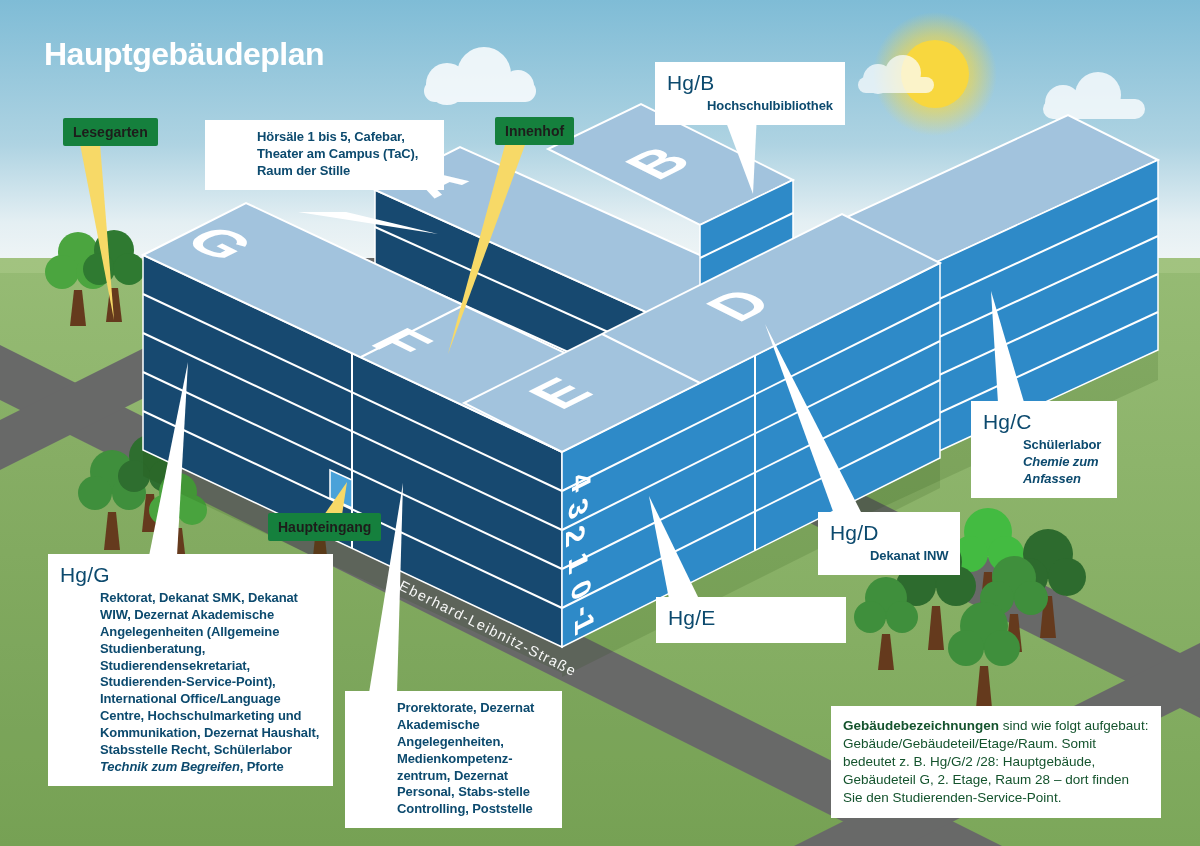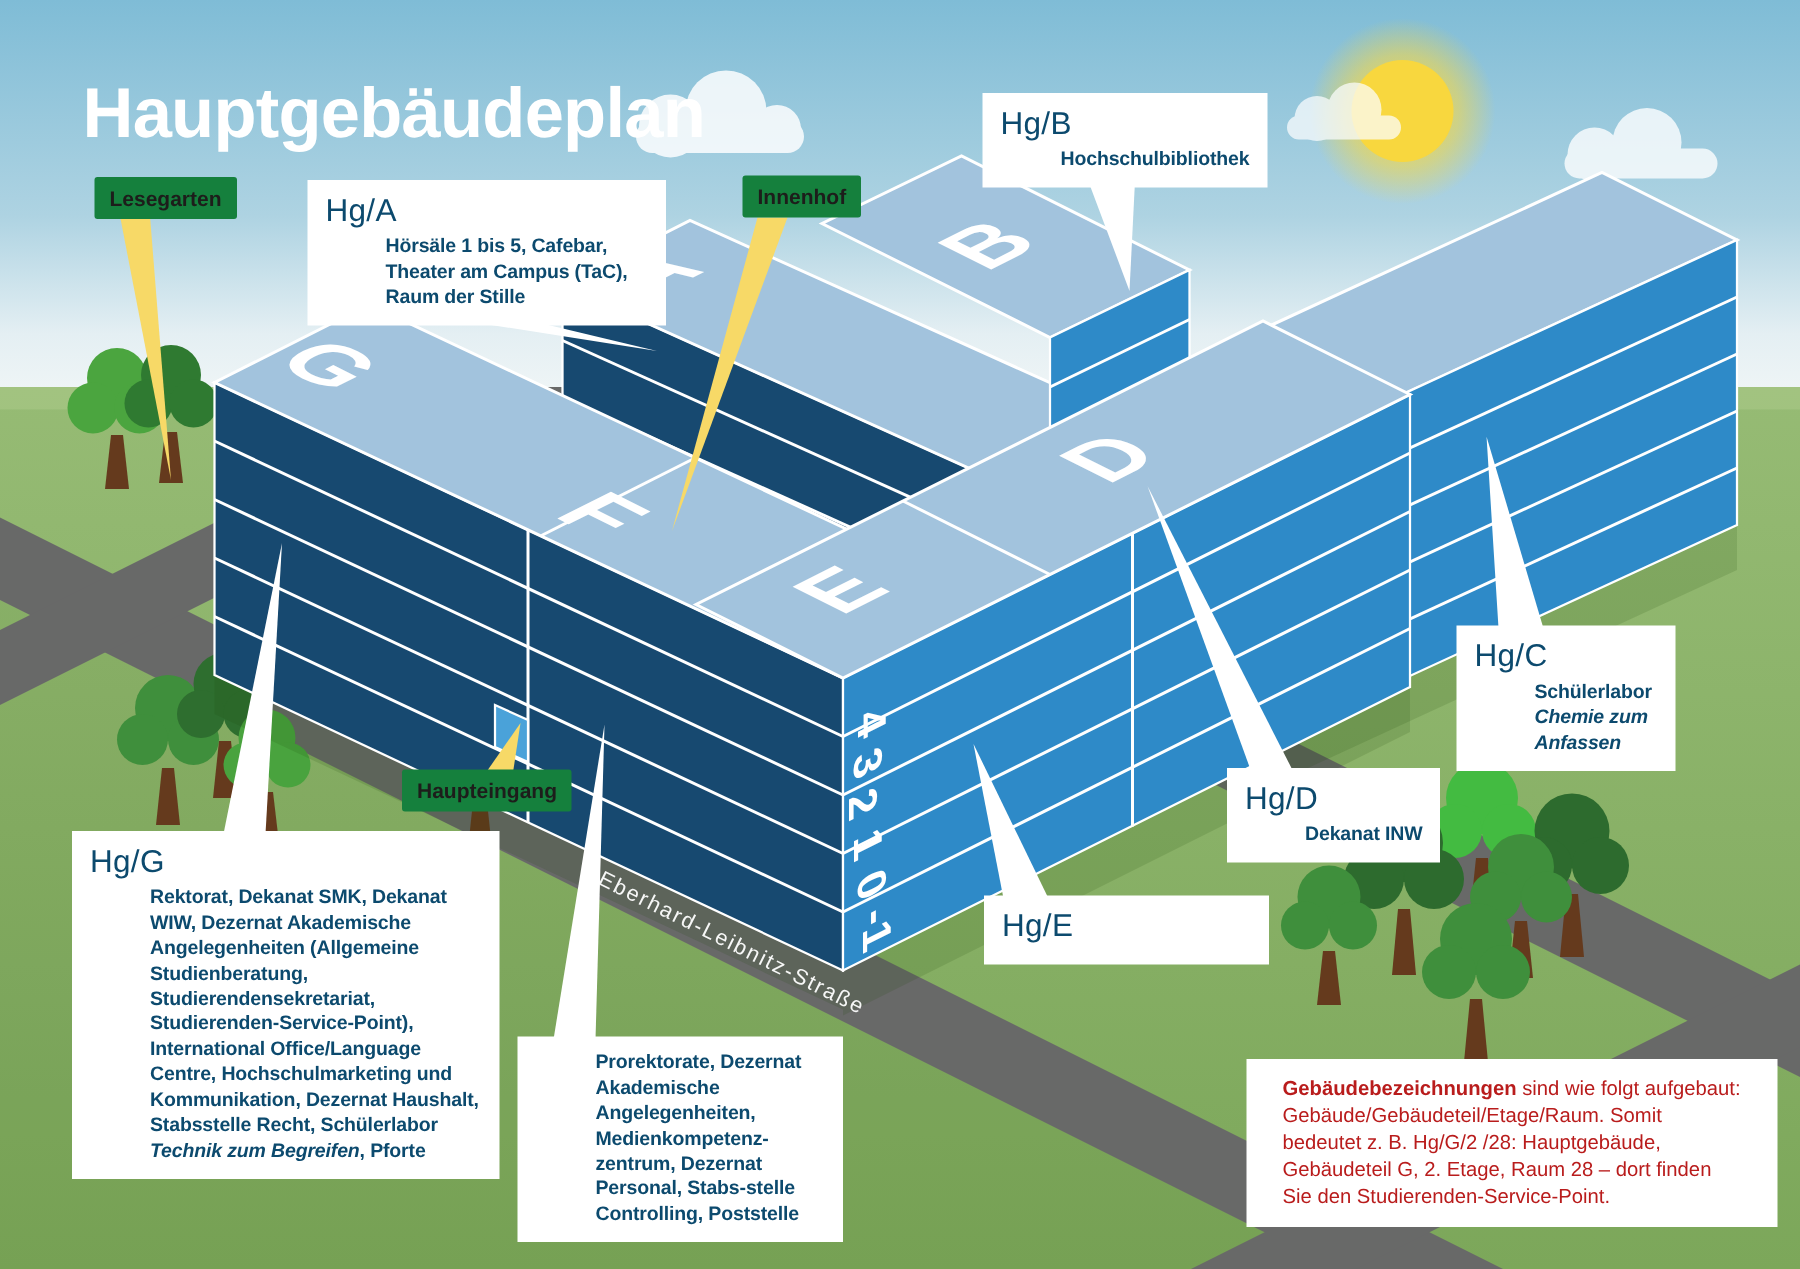--- a/index.html
+++ b/index.html
@@ -3,39 +3,39 @@
 <meta charset="utf-8">
 <style>
   html,body{margin:0;padding:0;background:#dfe9ee;}
   .stage-wrap{
     position:relative;width:1200px;height:846px;overflow:hidden;
     font-family:"Liberation Sans","DejaVu Sans",sans-serif;
     -webkit-font-smoothing:antialiased;
   }
   svg.scene{position:absolute;left:0;top:0;}
   .main-title{
-    position:absolute;left:44px;top:36px;margin:11px;
-    font-size:47px;font-weight:700;letter-spacing:-0.5px;color:#ffffff;
+    position:absolute;left:44px;top:36px;margin:0;
+    font-size:32px;font-weight:700;letter-spacing:-0.5px;color:#ffffff;
   }
   .tag{
     position:absolute;background:#15803d;color:#1d1d1b;
     font-size:14px;font-weight:700;line-height:1;
     padding:7px 10px;border-radius:2px;white-space:nowrap;
   }
   .callout{
     position:absolute;background:#ffffff;color:#0c4a6e;
     padding:9px 12px 10px 12px;
   }
   .callout-title{font-size:21px;font-weight:400;letter-spacing:.2px;margin:0 0 3px 0;}
   .callout-body{font-size:13px;font-weight:700;line-height:1.3;letter-spacing:-0.1px;margin:0;padding-left:40px;}
   .callout-body i{font-style:italic;}
   .fit{width:auto;white-space:nowrap;}
   .note-box{
-    position:absolute;left:831px;top:706px;width:306px;background:#ffffff;color:#b91c1c;
-    padding:11px 24px;
+    position:absolute;left:831px;top:706px;width:306px;background:#ffffff;color:#14532d;
+    padding:11px 12px;
   }
   .note-box p{margin:0;font-size:13.5px;font-weight:400;line-height:1.34;}
   .note-box .nb{font-weight:700;}
 </style>
 </head>
 <body>
 
 <div class="stage-wrap">
 
   <svg class="scene" width="1200" height="846" viewBox="0 0 1200 846">
@@ -312,30 +312,29 @@
     </g>
   </svg>
 
   <h1 class="main-title">Hauptgebäudeplan</h1>
 
   <div class="tag" style="left:63px;top:118px">Lesegarten</div>
   <div class="tag" style="left:495px;top:117px">Innenhof</div>
   <div class="tag" style="left:268px;top:513px">Haupteingang</div>
 
   <div class="callout" style="left:205px;top:120px;width:215px">
-    <div class="callout-title">Hg/A</div>
     <p class="callout-body"><span>Hörsäle 1 bis 5, Cafebar, Theater am Campus (TaC), Raum der Stille</span></p>
   </div>
 
   <div class="callout fit" style="left:655px;top:62px">
     <div class="callout-title">Hg/B</div>
     <p class="callout-body"><span>Hochschulbibliothek</span></p>
   </div>
 
-  <div class="callout" style="left:971px;top:417px;width:122px">
+  <div class="callout" style="left:971px;top:401px;width:122px">
     <div class="callout-title">Hg/C</div>
     <p class="callout-body"><span>Schülerlabor </span><i>Chemie zum Anfassen</i></p>
   </div>
 
   <div class="callout fit" style="left:818px;top:512px">
     <div class="callout-title">Hg/D</div>
     <p class="callout-body"><span>Dekanat INW</span></p>
   </div>
 
   <div class="callout" style="left:656px;top:597px;width:166px">

